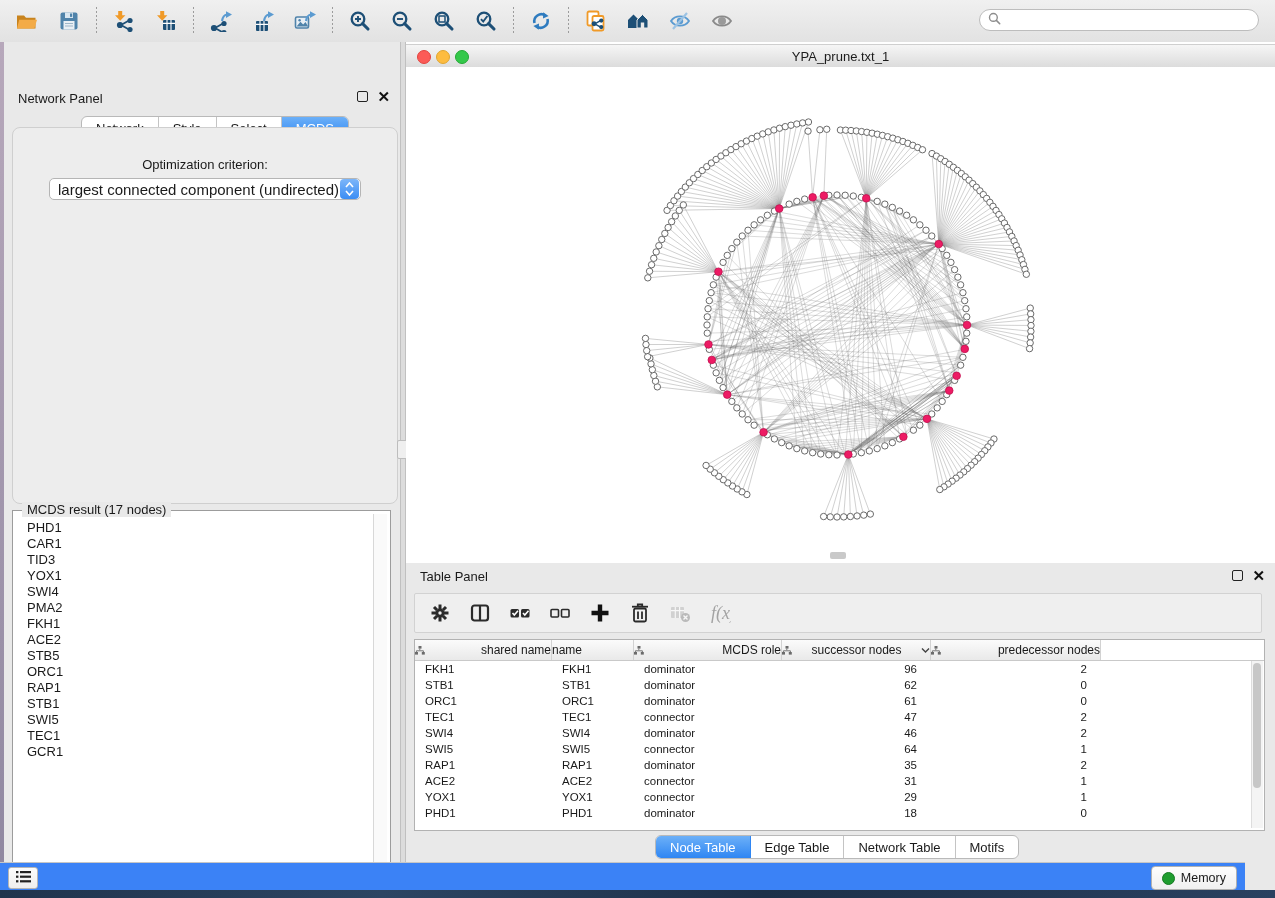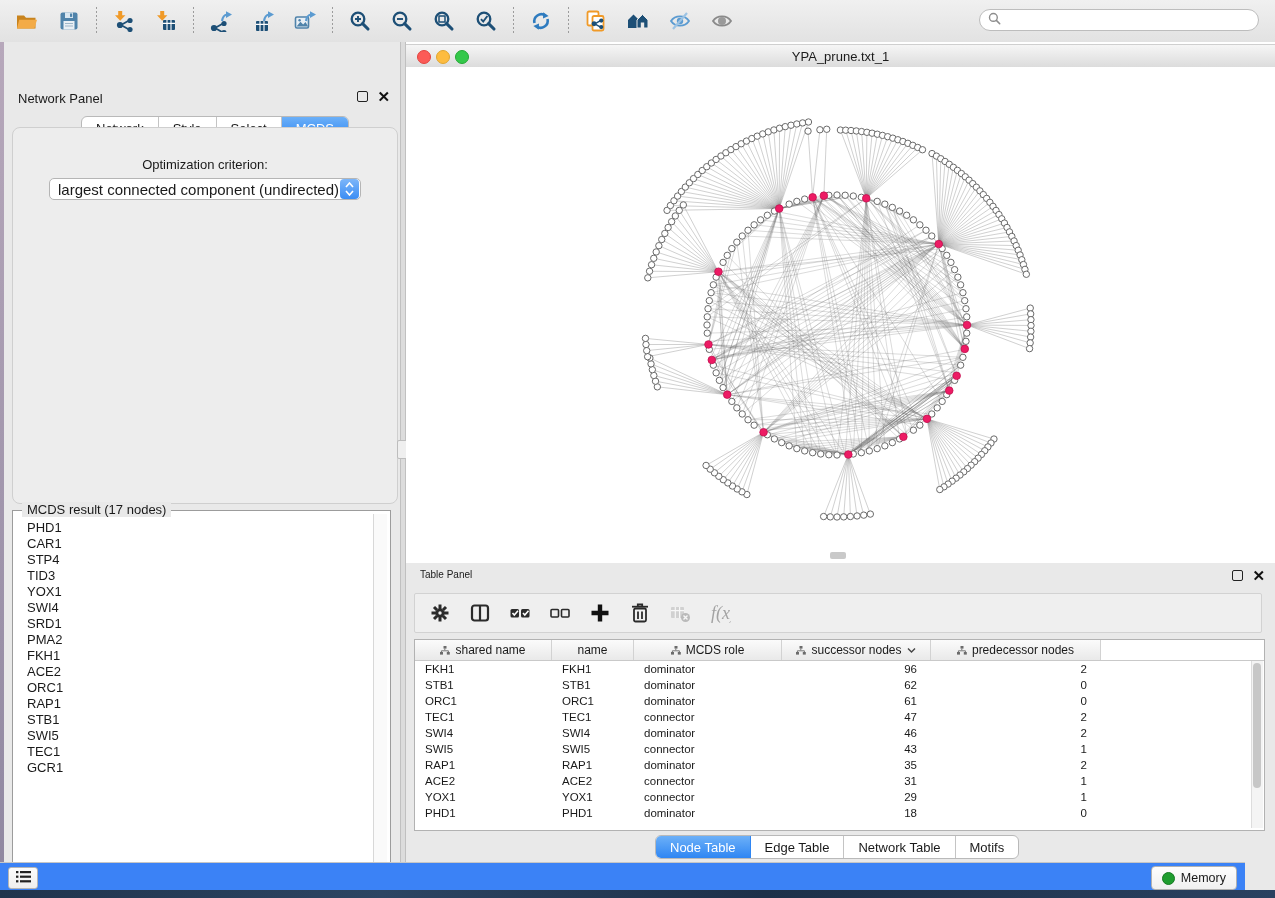--- a/index.html
+++ b/index.html
@@ -58,29 +58,29 @@
   
   .network-window{left:406px;top:42px;width:869px;height:521px;background:#fff;}
   .net-titlebar{left:0;top:2px;width:869px;height:22px;background:linear-gradient(#f6f6f6,#dcdcdc);
     border-top:1px solid #cfcfcf;border-bottom:1px solid #a9a9a9;}
   .traffic{width:12px;height:12px;border-radius:50%;display:inline-block;}
   .net-title{width:100%;text-align:center;top:4px;font-size:13px;color:#1c1c1c;}
   .net-canvas{left:0;top:25px;width:869px;height:496px;background:#fff;}
   .h-scroll-thumb{left:424px;top:510px;width:16px;height:7px;background:#c9c9c9;border-radius:2px;}
   
   .table-panel{left:406px;top:563px;width:869px;height:299px;background:#e9e9e9;}
-  .tp-title{left:14px;top:6px;font-size:10px;}
+  .tp-title{left:14px;top:6px;font-size:13px;}
   .tp-winbtns{right:10px;top:7px;display:flex;gap:9px;align-items:center;}
   .tp-toolbar{left:8px;top:30px;width:848px;height:40px;background:#efefef;border:1px solid #d2d2d2;
     border-radius:2px;display:flex;align-items:center;padding-left:12px;box-sizing:border-box;gap:14px;}
   .tpicon{width:26px;height:26px;display:flex;align-items:center;justify-content:center;}
   .node-table{left:8px;top:76px;width:849px;height:190px;background:#fff;border:1px solid #b2b2b2;overflow:hidden;}
   .nt-header{display:flex;height:20px;background:linear-gradient(#fbfbfb,#e9e9e9);border-bottom:1px solid #c9c9c9;
     font-size:12px;}
-  .nt-h{display:flex;align-items:center;justify-content:center;gap:5px;border-right:1px solid #d2d2d2;
+  .nt-h{display:flex;align-items:center;justify-content:space-between;gap:5px;border-right:1px solid #d2d2d2;
     box-sizing:border-box;white-space:nowrap;}
   .nt-row{display:flex;height:16px;font-size:11.5px;align-items:center;}
   .nt-c{box-sizing:border-box;white-space:nowrap;overflow:hidden;}
   .nt-c.num{text-align:right;}
   .nt-scroll{position:absolute;right:1px;top:21px;width:11px;height:167px;background:#f4f4f4;border-left:1px solid #ddd;}
   .nt-thumb{position:absolute;left:1px;top:2px;width:8px;height:125px;background:#c7c7c7;border-radius:4px;}
   #tp-tabs{left:249px;top:272px;}
   
   .status-bar{left:0;top:862px;width:1245px;height:28px;background:#3b82f6;border-top:1px solid #c6c6c6;}
   .sb-left-btn{left:8px;top:4px;width:28px;height:20px;background:linear-gradient(#fcfcfc,#eee);
@@ -286,28 +286,27 @@
               <path d="M1 1 L4.5 5 L8 1" fill="none" stroke="#fff" stroke-width="1.6"></path>
             </svg>
         </span>
       </div>
     </div>
     <div class="abs groupbox"></div>
     <span class="abs group-legend">MCDS result (17 nodes)</span>
     <div class="abs mcds-list" id="mcds-list">
         <div class="mcds-item">PHD1</div>
         <div class="mcds-item">CAR1</div>
-        <div class="mcds-item">STP4</div>
         <div class="mcds-item">TID3</div>
         <div class="mcds-item">YOX1</div>
         <div class="mcds-item">SWI4</div>
-        <div class="mcds-item">SRD1</div>
         <div class="mcds-item">PMA2</div>
         <div class="mcds-item">FKH1</div>
         <div class="mcds-item">ACE2</div>
+        <div class="mcds-item">STB5</div>
         <div class="mcds-item">ORC1</div>
         <div class="mcds-item">RAP1</div>
         <div class="mcds-item">STB1</div>
         <div class="mcds-item">SWI5</div>
         <div class="mcds-item">TEC1</div>
         <div class="mcds-item">GCR1</div>
       </div>
     <div class="abs list-scrolltrack"></div>
   </div>
 
@@ -1163,21 +1162,21 @@
             <div class="nt-c" style="width: 137px; padding: 0px 0px 0px 10px;">SWI4</div>
             <div class="nt-c" style="width: 82px; padding: 0px 0px 0px 10px;">SWI4</div>
             <div class="nt-c" style="width: 148px; padding: 0px 0px 0px 10px;">dominator</div>
             <div class="nt-c num" style="width: 149px; padding: 0px 14px 0px 0px;">46</div>
             <div class="nt-c num" style="width: 170px; padding: 0px 14px 0px 0px;">2</div>
           </div>
           <div class="nt-row">
             <div class="nt-c" style="width: 137px; padding: 0px 0px 0px 10px;">SWI5</div>
             <div class="nt-c" style="width: 82px; padding: 0px 0px 0px 10px;">SWI5</div>
             <div class="nt-c" style="width: 148px; padding: 0px 0px 0px 10px;">connector</div>
-            <div class="nt-c num" style="width: 149px; padding: 0px 14px 0px 0px;">43</div>
+            <div class="nt-c num" style="width: 149px; padding: 0px 14px 0px 0px;">64</div>
             <div class="nt-c num" style="width: 170px; padding: 0px 14px 0px 0px;">1</div>
           </div>
           <div class="nt-row">
             <div class="nt-c" style="width: 137px; padding: 0px 0px 0px 10px;">RAP1</div>
             <div class="nt-c" style="width: 82px; padding: 0px 0px 0px 10px;">RAP1</div>
             <div class="nt-c" style="width: 148px; padding: 0px 0px 0px 10px;">dominator</div>
             <div class="nt-c num" style="width: 149px; padding: 0px 14px 0px 0px;">35</div>
             <div class="nt-c num" style="width: 170px; padding: 0px 14px 0px 0px;">2</div>
           </div>
           <div class="nt-row">

